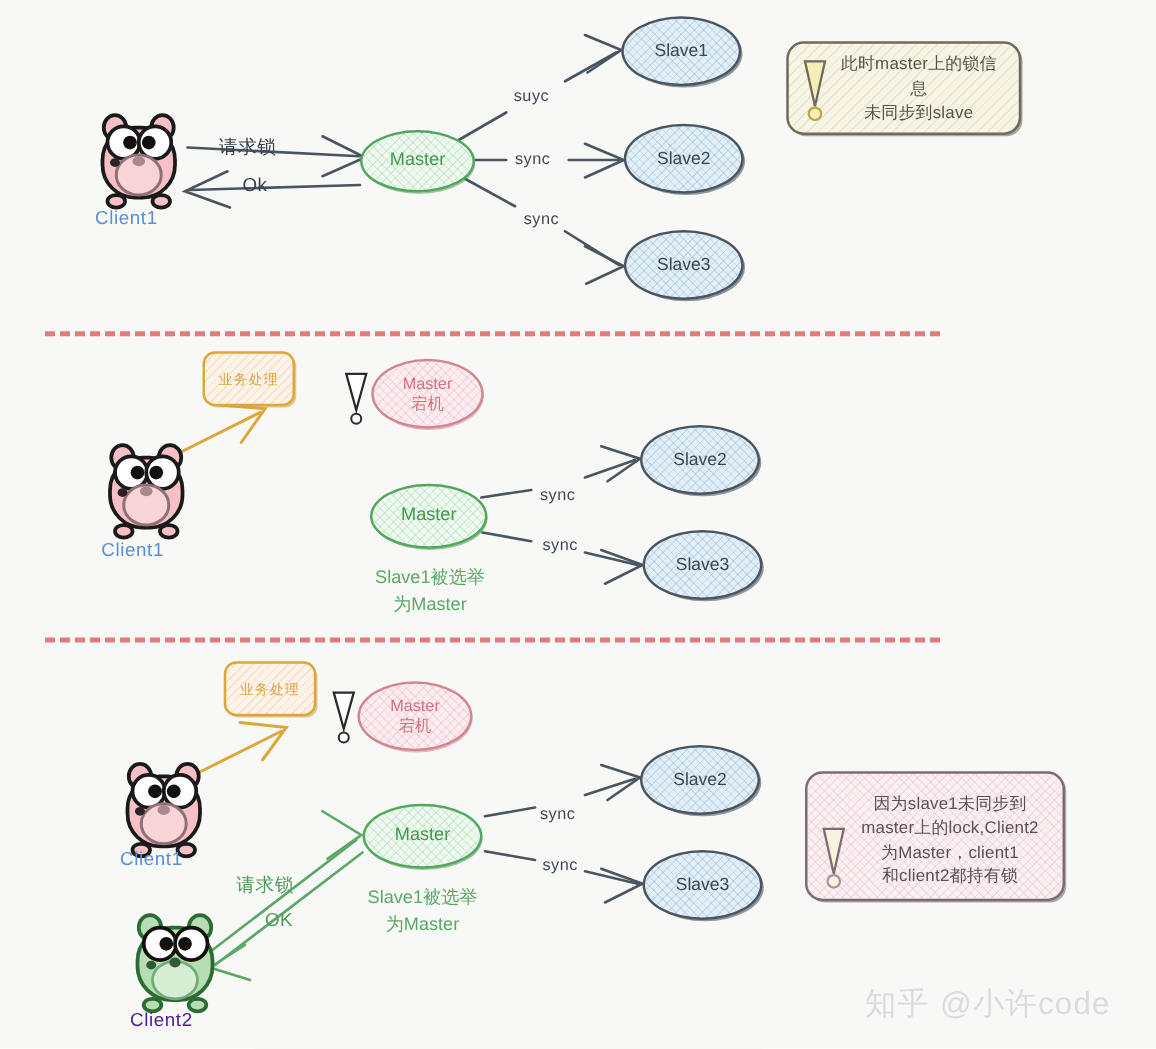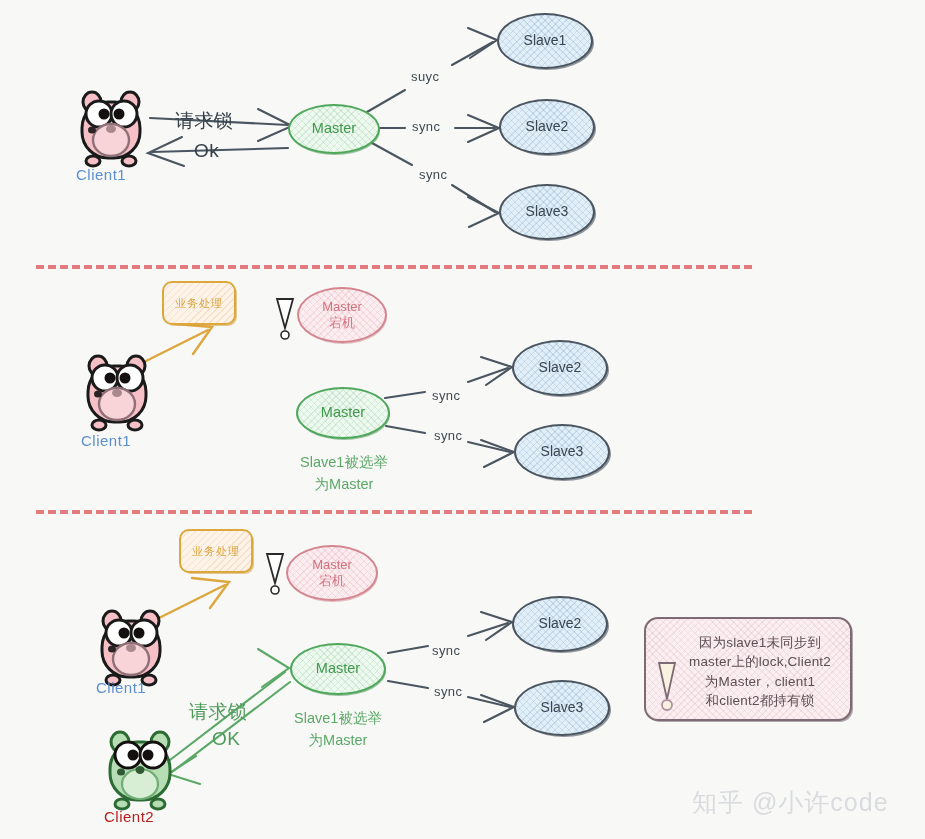--- a/index.html
+++ b/index.html
@@ -60,31 +60,31 @@
   }
 
   
   .client-label {
     position: absolute;
     font-size: 15px;
     letter-spacing: .5px;
     white-space: nowrap;
   }
   .client-label.blue { color: #5b8fd1; }
-  .client-label.green { color: #b91c1c; }
+  .client-label.green { color: #4c1d95; }
 
   
   .edge-label {
     position: absolute;
     font-size: 13px;
     color: #3f4a52;
     white-space: nowrap;
     letter-spacing: .4px;
   }
-  .edge-label.cn { font-size: 19px; color: #36414a; }
+  .edge-label.cn { font-size: 15px; color: #36414a; }
   .edge-label.green-txt { color: #4e9b5b; }
 
   
   .callout {
     position: absolute;
     box-sizing: border-box;
     display: flex;
     align-items: center;
     border-radius: 14px;
     padding: 8px 12px 8px 8px;
@@ -255,20 +255,32 @@
   <div class="node node-slave" style="left:499px;top:184px;width:96px;height:56px;font-size:14px;">
     <span class="lbl">Slave3</span>
   </div>
 
   <div class="edge-label cn" style="left:175px;top:108px;">请求锁</div>
   <div class="edge-label cn" style="left:194px;top:140px;">Ok</div>
   <div class="edge-label" style="left:411px;top:69px;">suyc</div>
   <div class="edge-label" style="left:412px;top:119px;">sync</div>
   <div class="edge-label" style="left:419px;top:167px;">sync</div>
 
+  <div class="callout callout-yellow" style="left:629px;top:33px;width:188px;height:75px;">
+    <div class="excl">
+      <svg width="24" height="52" viewBox="0 0 24 52">
+        <polygon points="4,4 20,4 12,40" fill="#f5eeb9" stroke="#6e6a5e" stroke-width="1.8"></polygon>
+        <circle cx="12" cy="46" r="5" fill="#f5eeb9" stroke="#b9a94e" stroke-width="1.8"></circle>
+      </svg>
+    </div>
+    <div class="callout-text">
+      <div>此时master上的锁信息</div>
+      <div>未同步到slave</div>
+    </div>
+  </div>
 
   <div class="divider" style="left:36px;top:265px;width:716px;"></div>
 
   <div class="biz-box" style="left:162px;top:281px;width:74px;height:44px;">
     <span>业务处理</span>
   </div>
 
   <div class="gopher" style="left:78px;top:352px;">
     <svg width="78" height="80" viewBox="0 0 78 80">
       <ellipse cx="20" cy="14" rx="9" ry="10" fill="#f6c0c6" stroke="#1a1a1a" stroke-width="3"></ellipse>

